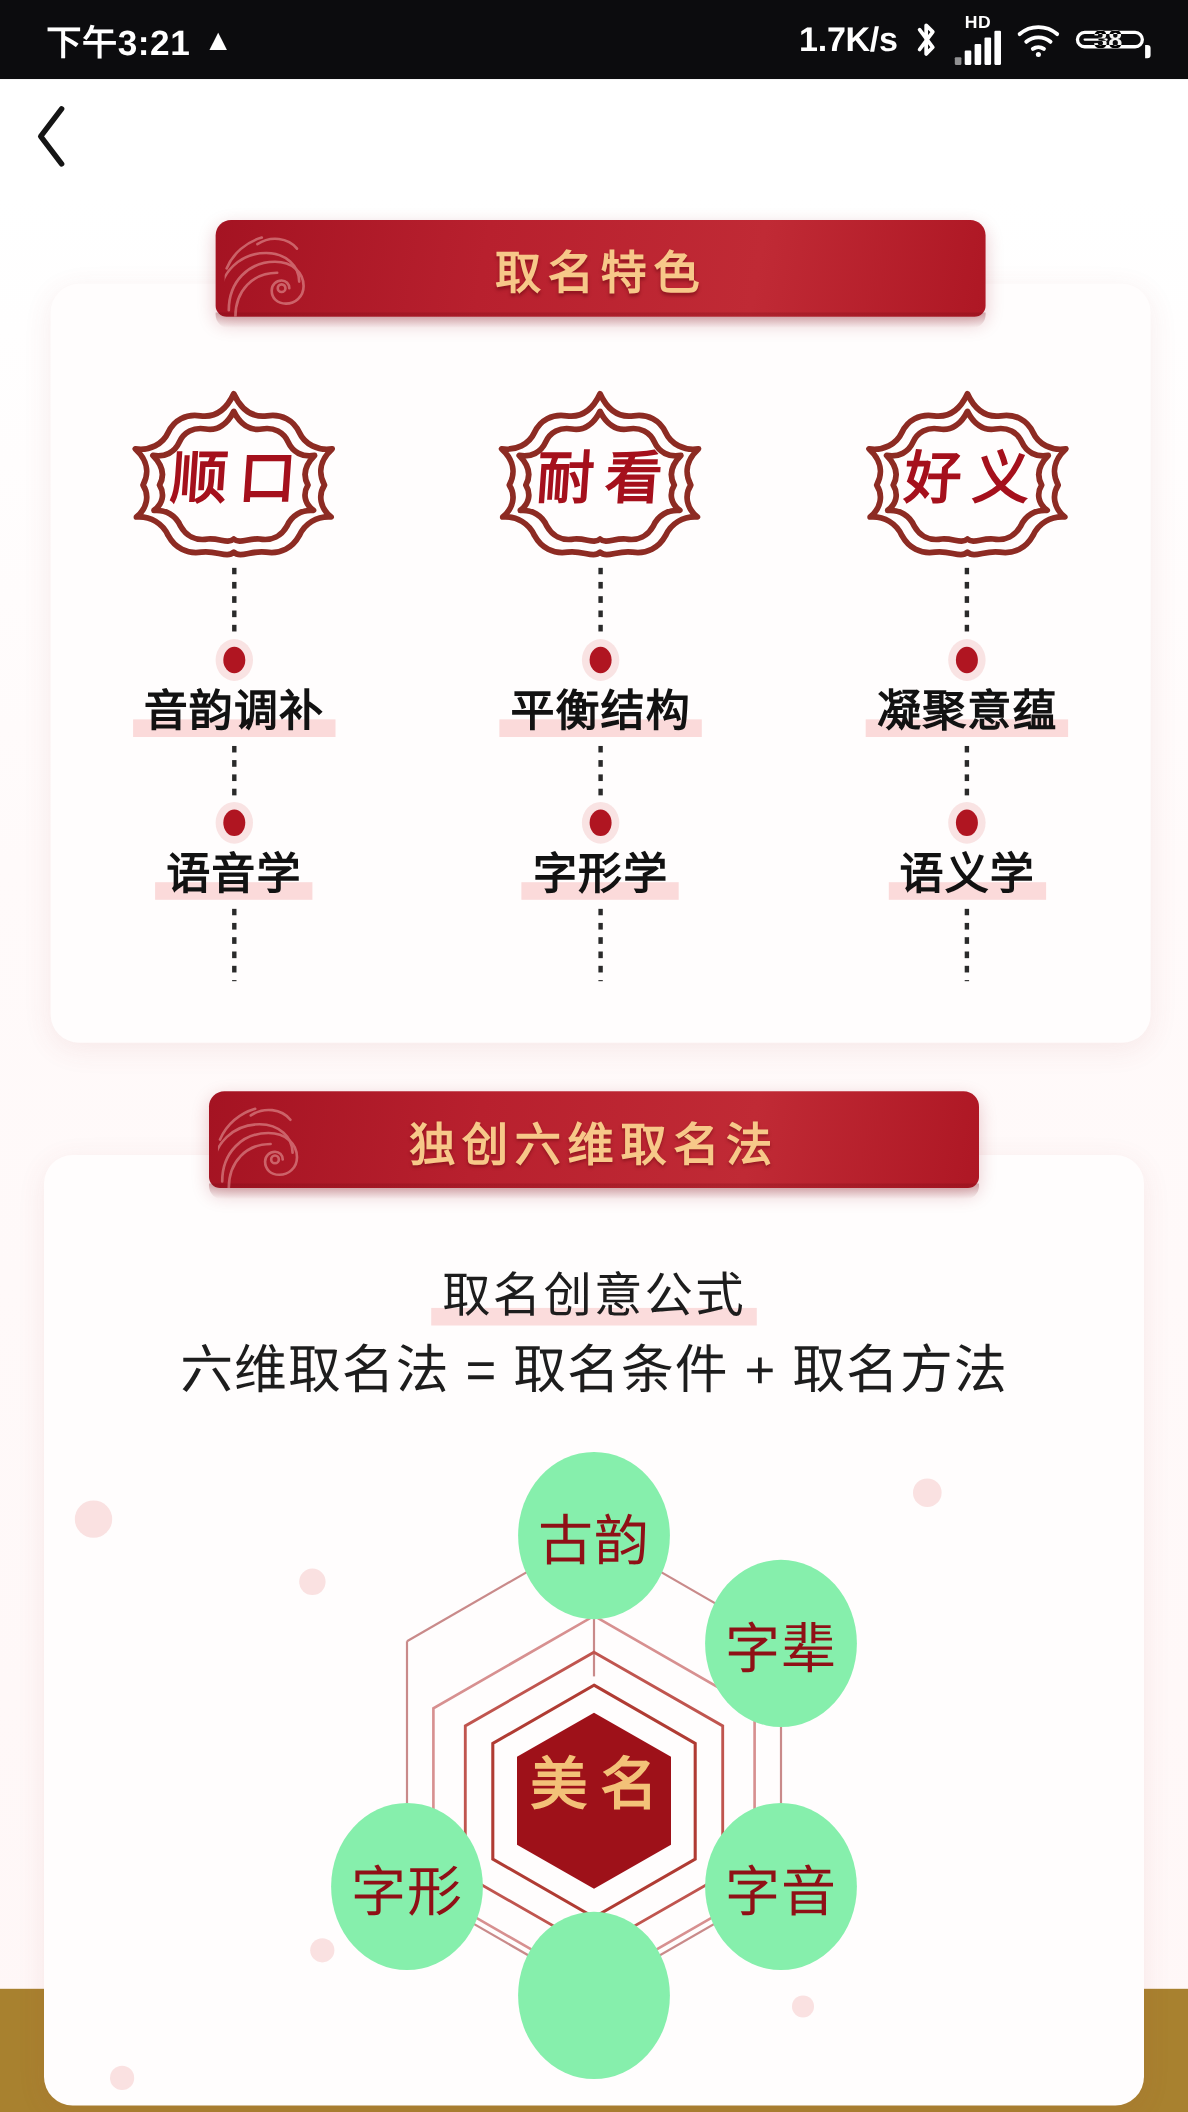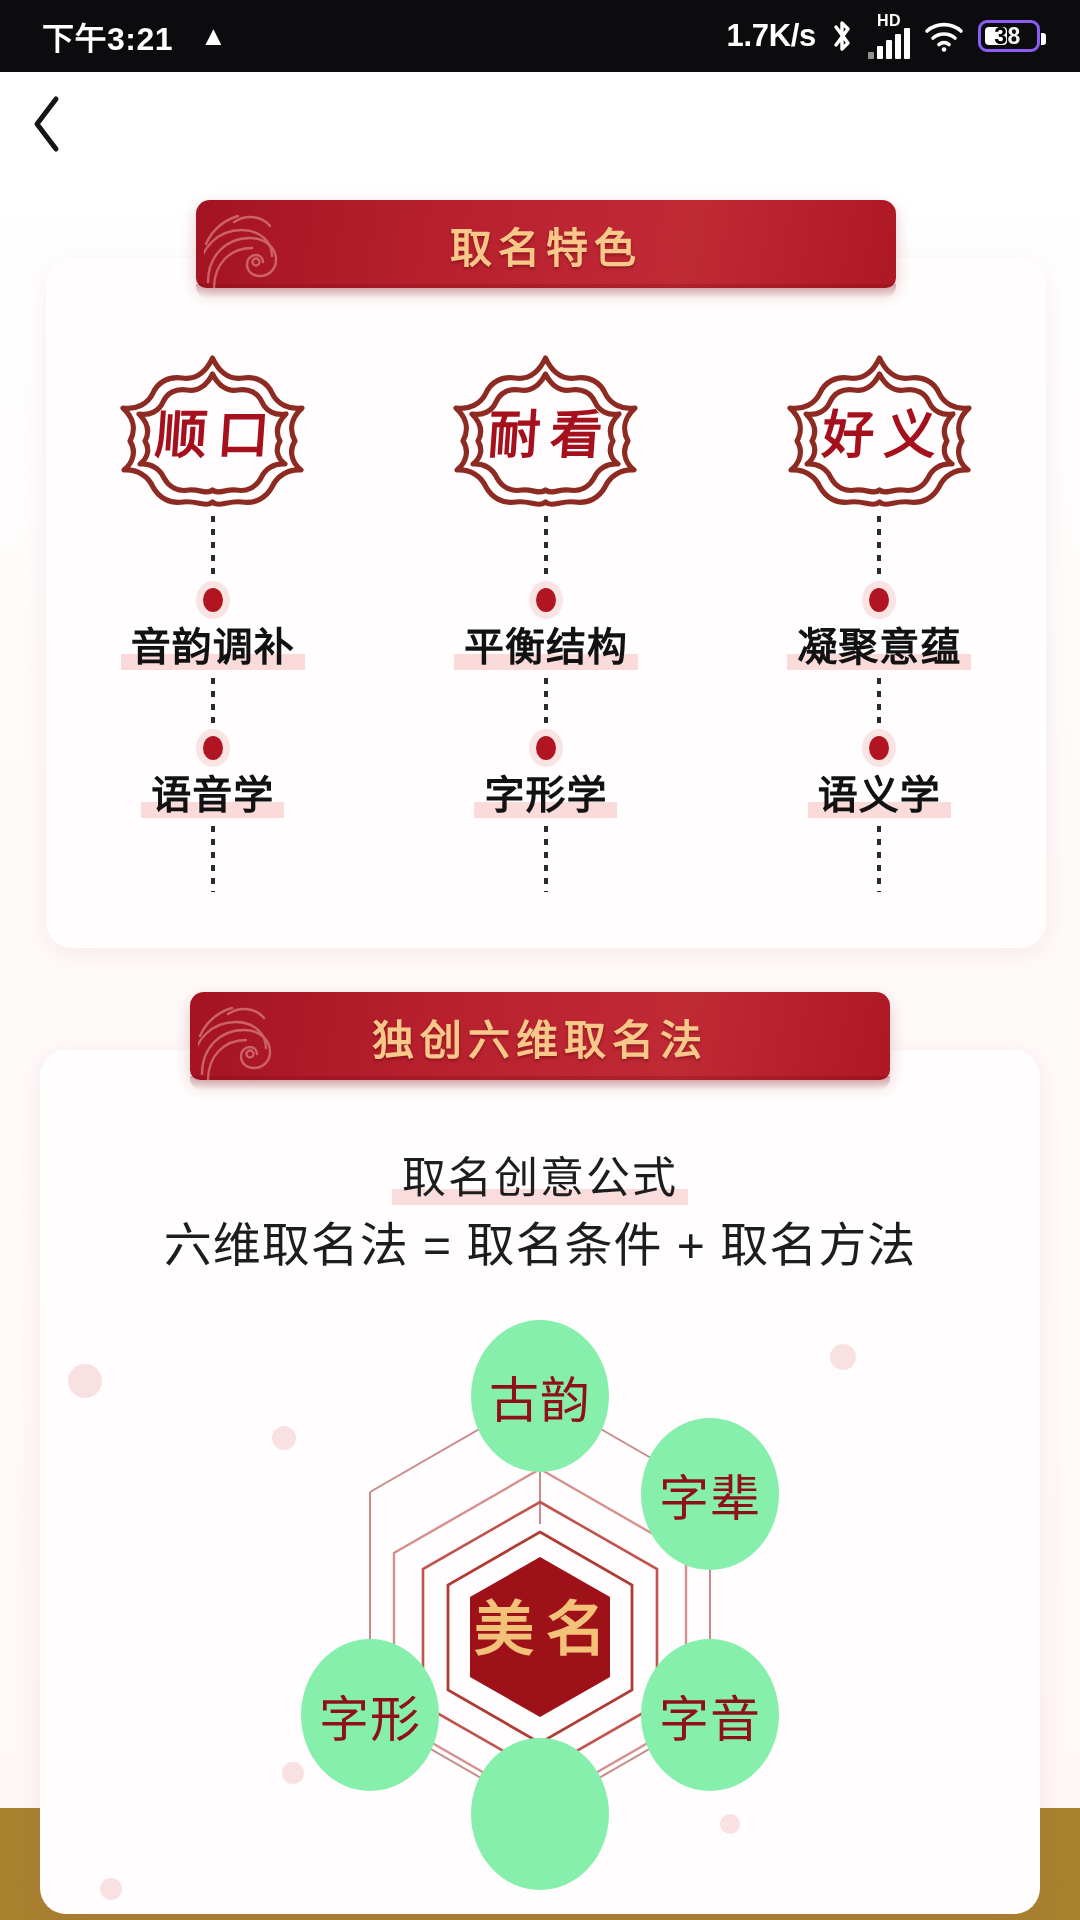--- a/index.html
+++ b/index.html
@@ -12,40 +12,40 @@
   }
   #app { position:relative; width:1080px; height:1920px; background:#fff; overflow:hidden; }
 
   
   .statusbar{
     position:absolute; top:0; left:0; width:1080px; height:72px;
     background:#0c0c0e; color:#ffffff;
     display:flex; align-items:center;
     font-size:31px; font-weight:600; letter-spacing:.5px;
   }
-  .sb-left{ display:flex; align-items:center; gap:27px; margin-left:42px;text-align:right; }
+  .sb-left{ display:flex; align-items:center; gap:12px; margin-left:42px;text-align:right; }
   .sb-time{ font-size:32px; font-weight:700; }
   .sb-warn{ font-size:27px; line-height:1; }
   .sb-right{ display:flex; align-items:center; gap:14px; margin-left:auto; margin-right:40px; }
   .sb-net{ font-size:31px; font-weight:700; letter-spacing:-.3px; }
 
   .ic{ display:inline-block; position:relative; }
   .ic-bt{ width:24px; height:36px; }
   .ic-bt svg{ display:block; }
   .sig-wrap{ display:flex; flex-direction:column; align-items:center;justify-content:space-between; }
   .sig-hd{ font-size:16px; font-weight:700; line-height:1; margin-bottom:2px; letter-spacing:.5px; }
   .sig-bars{ display:flex; align-items:flex-end; gap:3px; height:28px; }
   .sig-bars i{ display:block; width:6px; background:#fff; border-radius:1px; }
   .sig-bars i:nth-child(1){ height:7px; opacity:.55; }
   .sig-bars i:nth-child(2){ height:13px; }
   .sig-bars i:nth-child(3){ height:19px; }
   .sig-bars i:nth-child(4){ height:25px; }
   .sig-bars i:nth-child(5){ height:31px; }
   .ic-wifi{ width:40px; height:32px; }
-  .batt{ position:relative; width:62px; height:32px; border:3px solid #8b5cf6; border-radius:9px;
+  .batt{ position:relative; width:62px; height:16px; border:3px solid #ffffff; border-radius:9px;
          display:flex; align-items:center; }
   .batt::after{ content:""; position:absolute; right:-9px; top:10px; width:5px; height:12px;
          background:#fff; border-radius:0 3px 3px 0; }
   .batt .fill{ position:absolute; left:4px; top:4px; bottom:4px; width:22px; background:#fff; border-radius:4px; }
   .batt .lvl{ position:absolute; left:0; right:3px; top:0; bottom:0; display:flex; align-items:center;
          justify-content:center; font-size:23px; font-weight:700; color:#fff; mix-blend-mode:difference; }
 
   
   .navbar{
     position:absolute; top:72px; left:0; width:1080px; height:104px;
@@ -150,21 +150,21 @@
   .hexwrap{ position:relative; width:1000px; height:620px; margin-top:18px; }
   .hexwrap svg{ position:absolute; left:0; top:0; }
   .bubble{
     position:absolute; width:138px; height:152px; border-radius:50%;
     background:#86efac; display:flex; align-items:center; justify-content:center;
     font-size:50px; font-weight:500; color:#8f1016; letter-spacing:1px;
   }
   .blob{ position:absolute; border-radius:50%; background:#fae1e1; }
   .core-label{
     position:absolute; left:50%; top:286px; transform:translateX(-50%);
-    font-size:60px; font-weight:700; color:#f3c178; letter-spacing:12px; text-indent:12px;
+    font-size:52px; font-weight:700; color:#f3c178; letter-spacing:12px; text-indent:12px;
     font-family:Liberation Serif, serif;
   }
 
   
   .cta{
     position:absolute; left:0; bottom:0; width:1080px; height:112px;
     background:#a8812f;
     display:flex; align-items:center; justify-content:center;
     cursor:pointer;
   }

